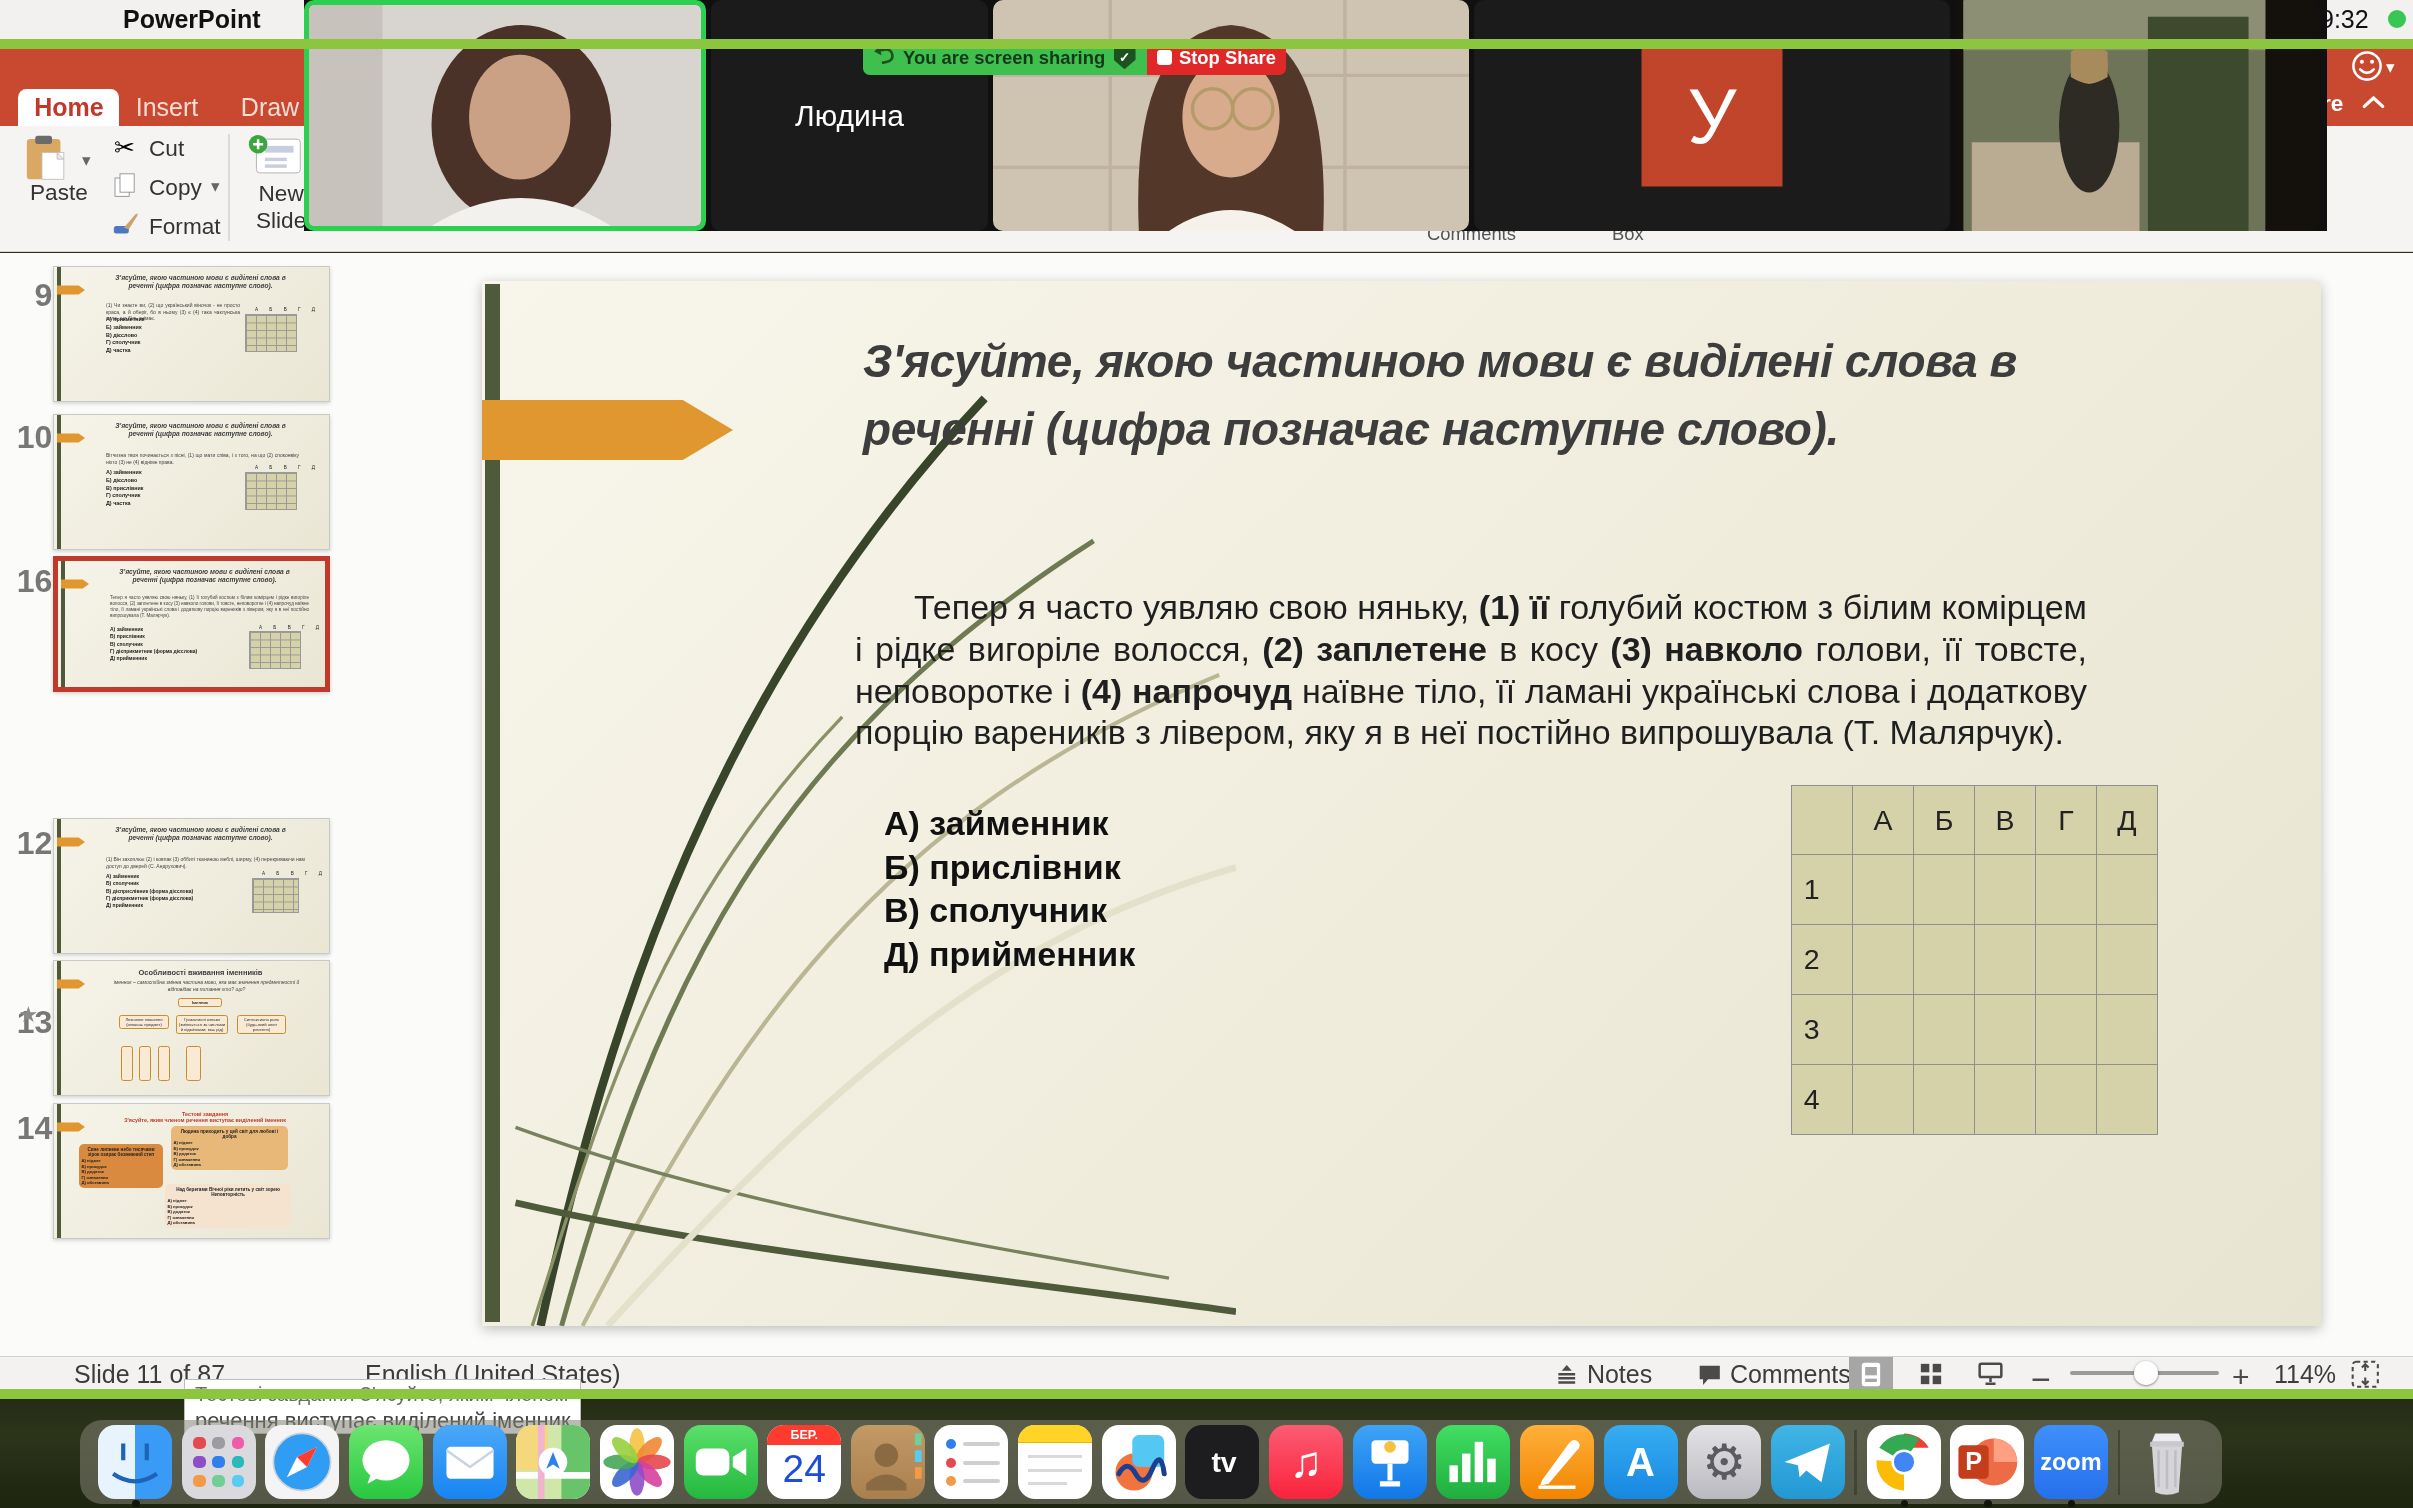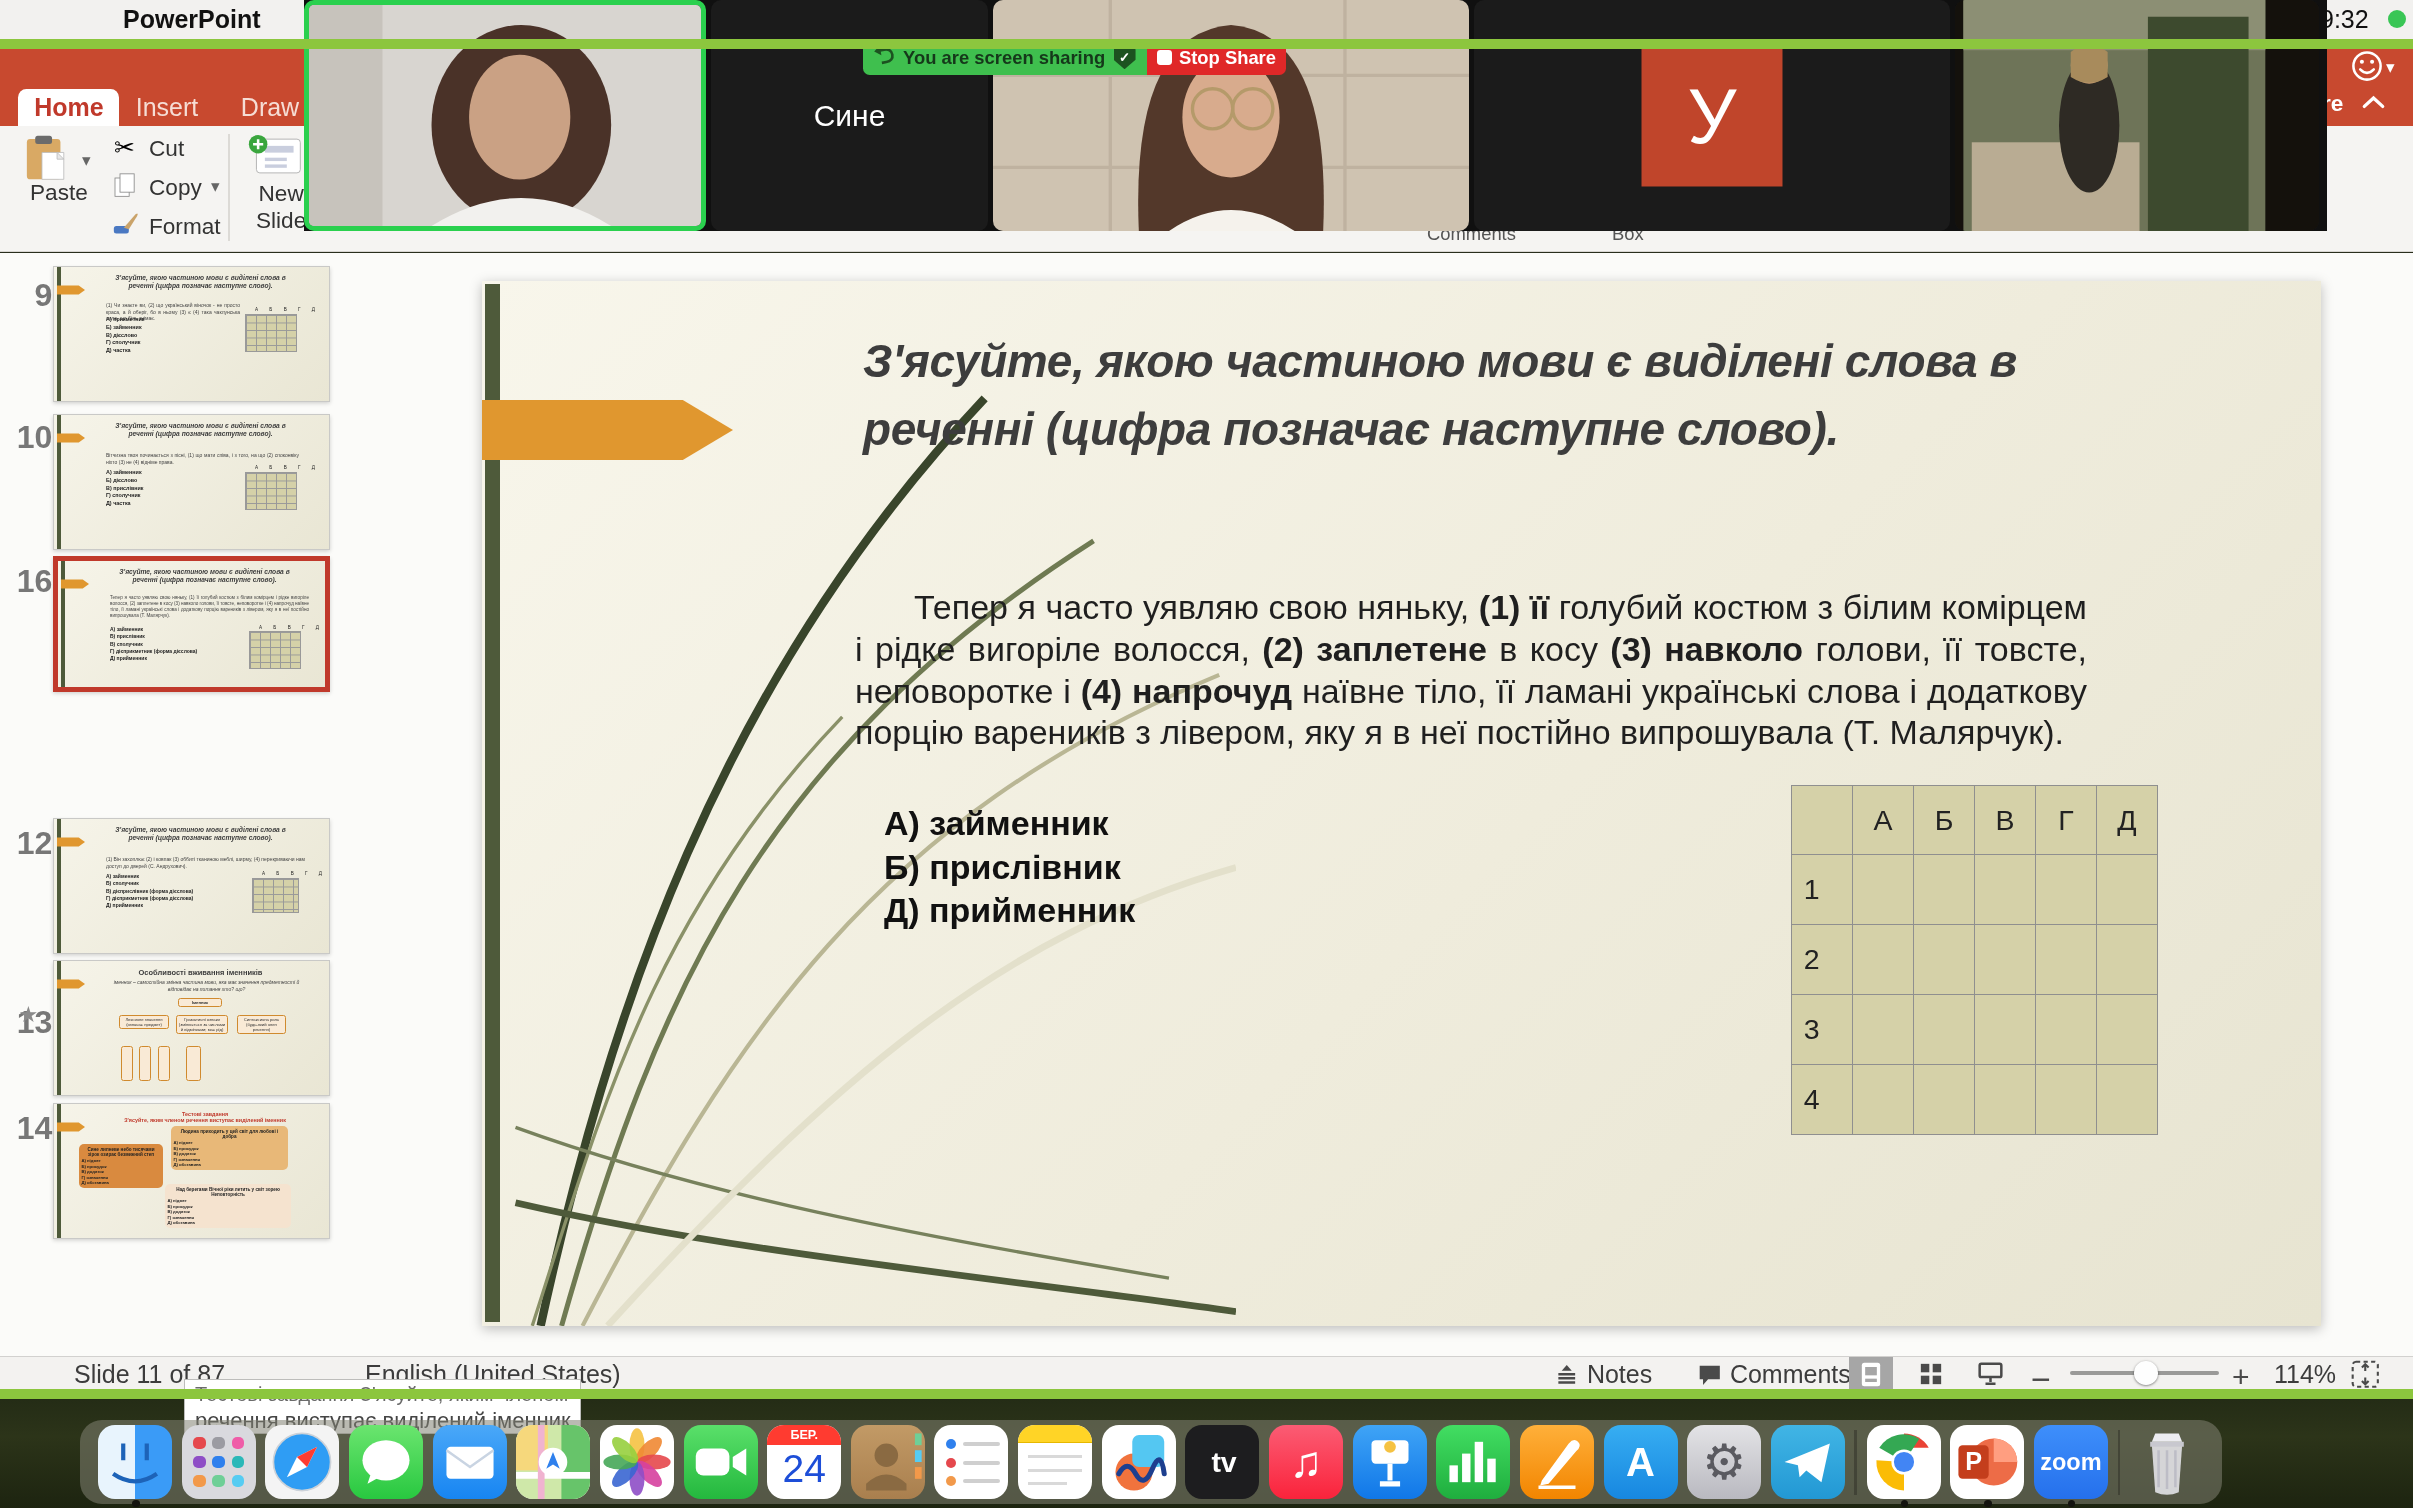--- a/index.html
+++ b/index.html
@@ -356,20 +356,21 @@
       <path d="M40 1010 C260 1090 520 1140 820 1190" fill="none" stroke="#77815c" stroke-width="4"></path>
       <path d="M150 1247 C420 950 620 780 900 700" fill="none" stroke="#e3e0cb" stroke-width="8"></path>
     </svg>
     <div id="slide-olive-bar"></div>
     <div id="slide-arrow"></div>
     <div id="slide-title">З'ясуйте, якою частиною мови є виділені слова в реченні (цифра позначає наступне слово).</div>
     <p id="slide-body"><span>Тепер я часто уявляю свою няньку, </span><b>(1) її</b><span> голубий костюм з білим комірцем і рідке вигоріле волосся, </span><b>(2) заплетене</b><span> в косу </span><b>(3) навколо</b><span> голови, її товсте, неповоротке і </span><b>(4) напрочуд</b><span> наївне тіло, її ламані українські слова і додаткову порцію вареників з лівером, яку я в неї постійно випрошувала (Т. Малярчук).</span></p>
     <div id="slide-options">
       <div>А) займенник</div>
       <div>Б) прислівник</div>
+      <div>В) сполучник</div>
       <div>Д) прийменник</div>
     </div>
     <table id="answer-table">
       <tbody>
           <tr class="hdr">
         <td class="c0"></td>
         <td>А</td>
             <td>Б</td>
             <td>В</td>
             <td>Г</td>
@@ -415,21 +416,21 @@
     <div class="vtile" style="width:402px; border:5px solid #2ad04e;">
       <svg viewBox="0 0 480 276" preserveAspectRatio="none">
         <rect width="480" height="276" fill="#d8d5d0"></rect>
           <rect x="0" y="0" width="90" height="276" fill="#c7c3bc"></rect>
         <ellipse cx="260" cy="150" rx="110" ry="125" fill="#4a3228"></ellipse>
         <ellipse cx="258" cy="140" rx="62" ry="78" fill="#caa184"></ellipse>
         <path d="M150 276 q110 -70 220 0 z" fill="#f2f1ee"></path>
       </svg>
     </div>
     <div class="vtile" style="width:277px;">
-      <span class="vname" style="left:50%; top:50%; transform:translate(-50%,-50%);">Сине</span>
+      <span class="vname" style="left:50%; top:50%; transform:translate(-50%,-50%);">Людина</span>
     </div>
     <div class="vtile" style="width:476px;">
       <svg viewBox="0 0 568 276" preserveAspectRatio="none">
         <rect width="568" height="276" fill="#cfc3b1"></rect>
           <path d="M0 90 H568 M0 200 H568 M140 0 V276 M420 0 V276" stroke="#bfb2a0" stroke-width="4"></path>
         <path d="M284 30 q-120 10 -110 246 h220 q10 -236 -110 -246z" fill="#53382a"></path>
         <ellipse cx="284" cy="140" rx="58" ry="72" fill="#d8ab8d"></ellipse>
         <circle cx="262" cy="130" r="24" fill="none" stroke="#b59a6a" stroke-width="4"></circle>
           <circle cx="310" cy="130" r="24" fill="none" stroke="#b59a6a" stroke-width="4"></circle>
         <path d="M210 276 q74 -50 150 0 z" fill="#f5f2ec"></path>

